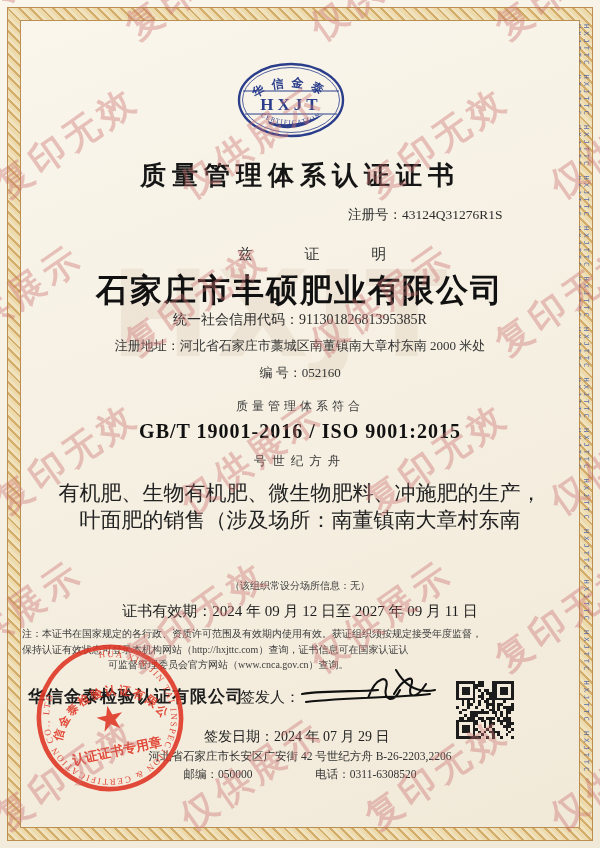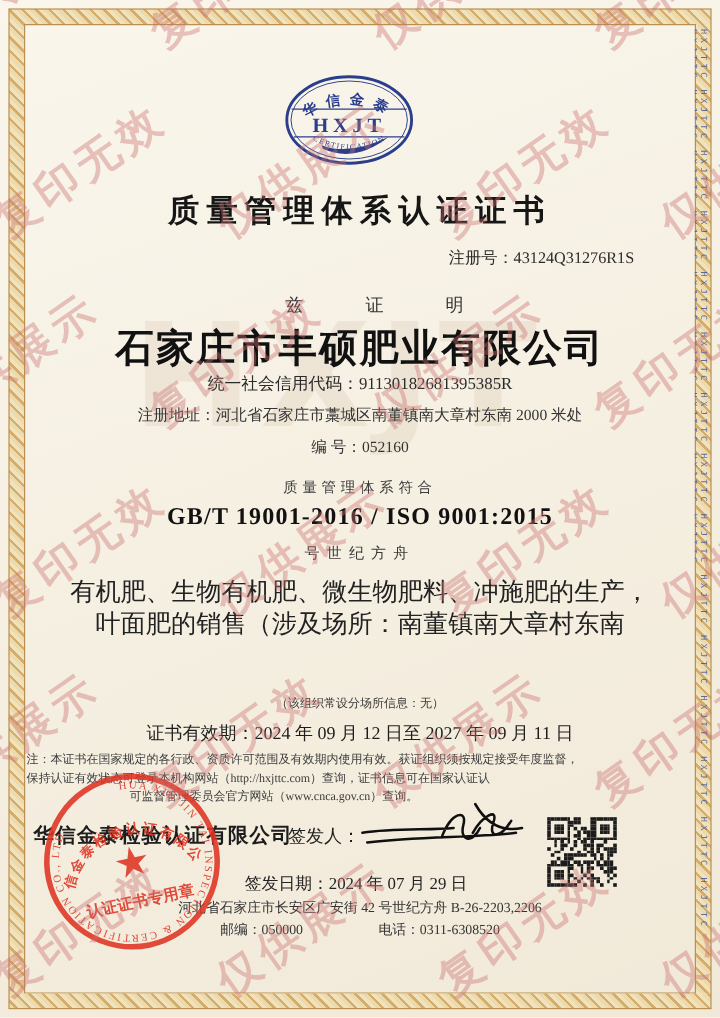--- a/index.html
+++ b/index.html
@@ -31,21 +31,21 @@
   .wm{
     position:absolute;font-family:"Liberation Serif",serif;font-weight:bold;
     font-size:36px;letter-spacing:5px;color:rgba(203,112,112,.40);
     transform:rotate(-35deg);white-space:nowrap;
   }
   
   .abs{position:absolute;z-index:4}
   .ctr{left:0;width:600px;text-align:center}
   .logo-box{left:236px;top:60px;width:110px;height:80px}
   .title{top:158px;font-size:26px;font-weight:bold;letter-spacing:6px;color:#161616}
-  .reg-line{left:374px;top:206px;font-size:13.5px;color:#2b2b2b}
+  .reg-line{left:348px;top:206px;font-size:13.5px;color:#2b2b2b}
   .certify{top:245px;font-size:15px;letter-spacing:24px;padding-left:24px;color:#333}
   .company{top:269px;font-size:32px;font-weight:bold;letter-spacing:2px;color:#111}
   .credit{top:311px;font-size:14px;color:#2b2b2b}
   .addr{top:337px;font-size:13px;color:#333}
   .serial{top:364px;font-size:13px;color:#333}
   .conform{top:398px;font-size:12px;letter-spacing:4px;color:#3a3a3a}
   .standard{top:420px;font-size:20px;font-weight:bold;letter-spacing:1px;color:#111}
   .scope-label{top:453px;font-size:12.5px;letter-spacing:6px;color:#3a3a3a}
   .scope{top:480px;font-size:21px;line-height:27px;color:#222}
   .branch{top:579px;font-size:10px;color:#3a3a3a}

